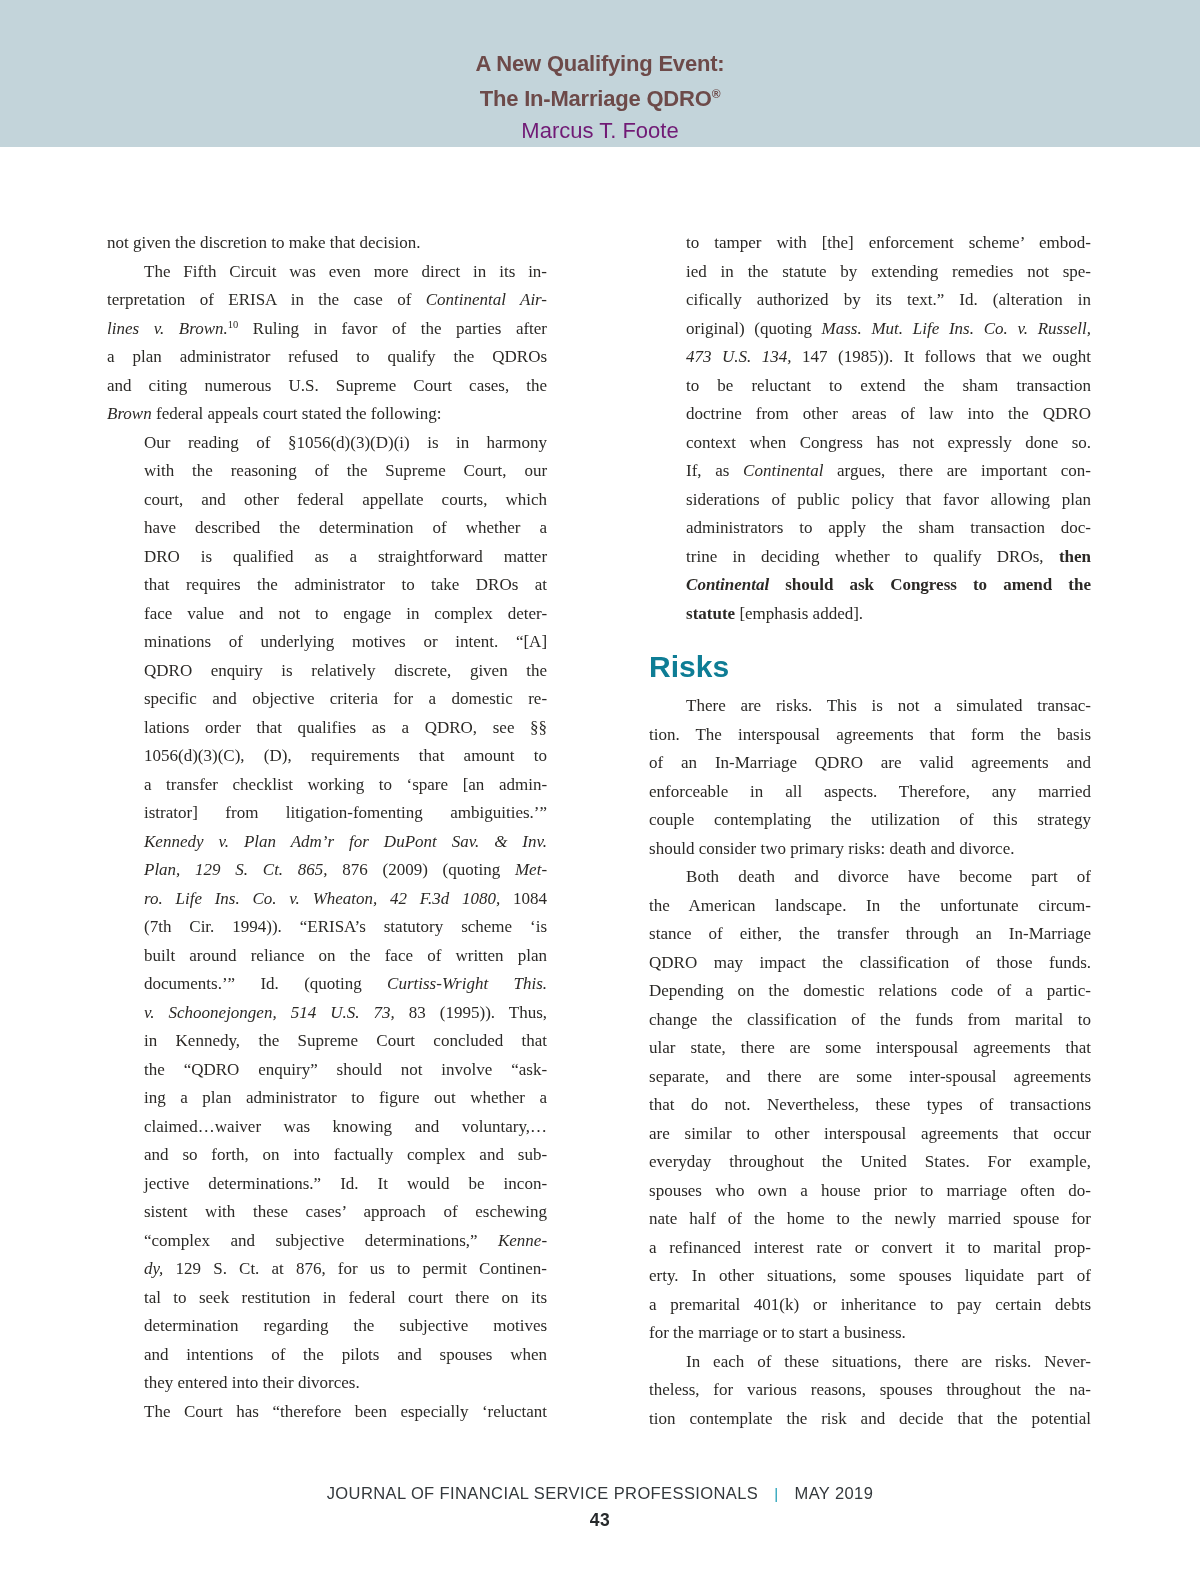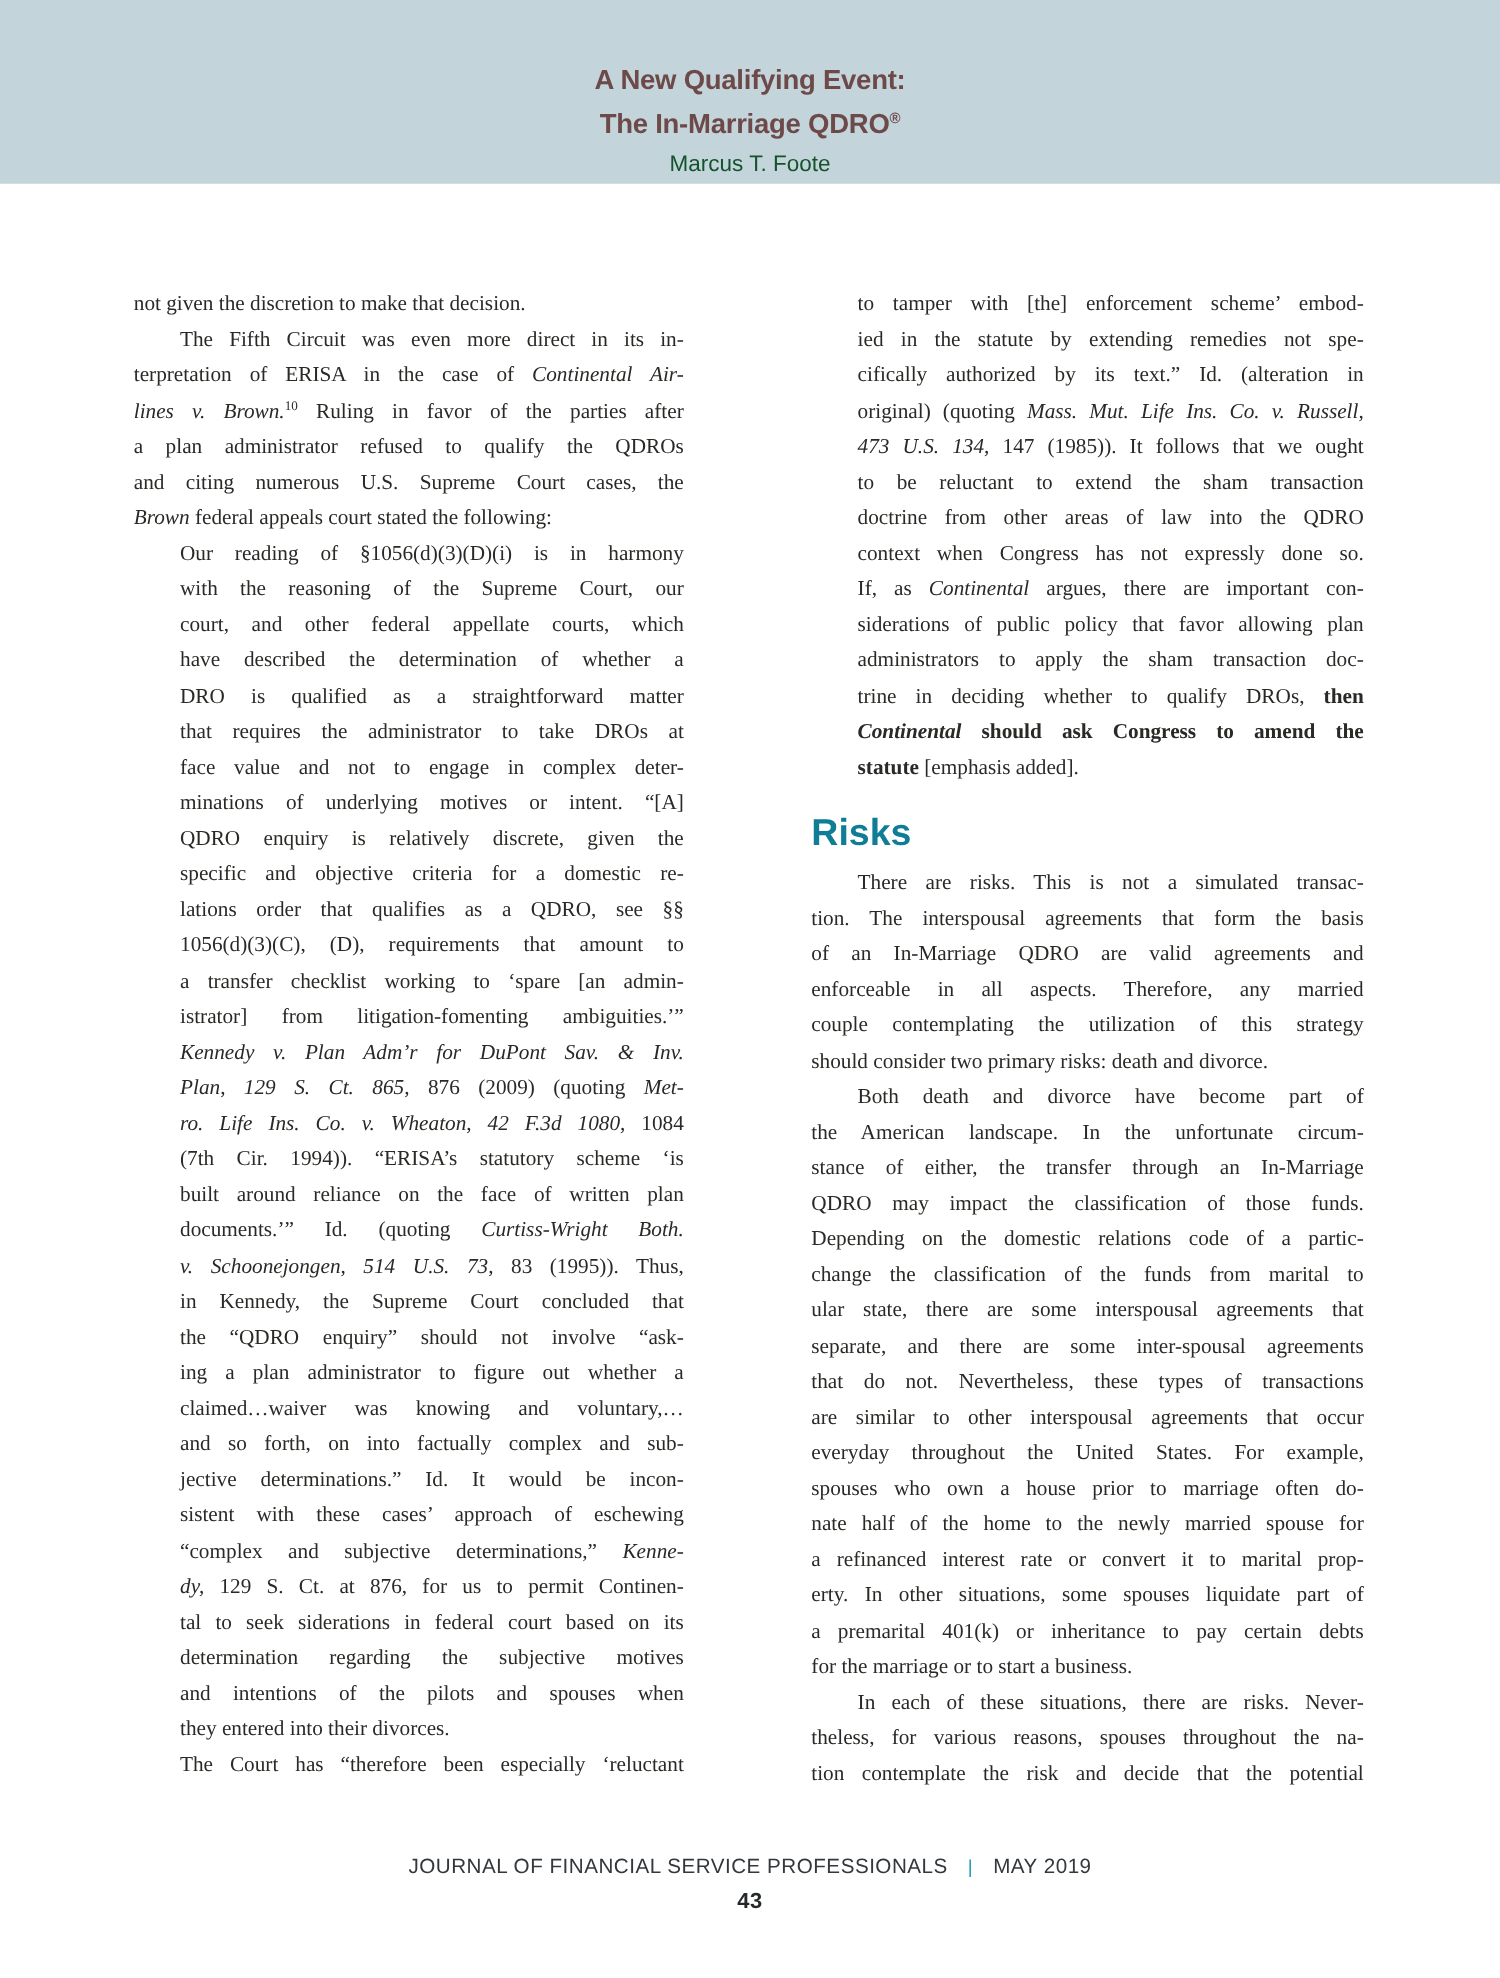--- a/index.html
+++ b/index.html
@@ -3,21 +3,21 @@
 <meta charset="utf-8">
 <style>
   html,body{margin:0;padding:0;background:#ffffff;}
   .page{position:relative;width:1200px;height:1582px;background:#ffffff;overflow:hidden;
         font-family:"Liberation Serif",serif;color:#2b2926;}
   
   .header-band{width:1200px;height:147px;background:#c3d4da;text-align:center;box-sizing:border-box;padding-top:49px;}
   .article-title{font-family:"Liberation Sans",sans-serif;font-weight:bold;font-size:22px;line-height:30px;
                  color:#6d4a49;letter-spacing:-0.2px;}
   .article-title sup{font-size:12px;vertical-align:8px;}
-  .author{font-family:"Liberation Sans",sans-serif;font-size:18px;line-height:22px;color:#14532d;margin-top:6px;}
+  .author{font-family:"Liberation Sans",sans-serif;font-size:22px;line-height:22px;color:#701a75;margin-top:6px;}
   
   .columns{display:flex;box-sizing:border-box;width:1200px;padding:0 109px 0 107px;gap:102px;margin-top:82px;
            font-size:17px;line-height:28.5px;}
   .col{flex:1 1 0;}
   .col-left{flex-basis:458px;}
   .col-right{flex-basis:460px;}
   .block{margin:0;}
   .line{text-align:justify;text-align-last:justify;}
   .line.last{text-align-last:left;}
   .line.ind{text-indent:37px;}
@@ -74,32 +74,32 @@
           <div class="line"><span>specific and objective criteria for a domestic re-</span></div>
           <div class="line"><span>lations order that qualifies as a QDRO, see §§</span></div>
           <div class="line"><span>1056(d)(3)(C), (D), requirements that amount to</span></div>
           <div class="line"><span>a transfer checklist working to ‘spare [an admin-</span></div>
           <div class="line"><span>istrator] from litigation-fomenting ambiguities.’”</span></div>
           <div class="line"><em>Kennedy v. Plan Adm’r for DuPont Sav. &amp; Inv.</em></div>
           <div class="line"><em>Plan, 129 S. Ct. 865,</em><span> 876 (2009) (quoting </span><em>Met-</em></div>
           <div class="line"><em>ro. Life Ins. Co. v. Wheaton, 42 F.3d 1080,</em><span> 1084</span></div>
           <div class="line"><span>(7th Cir. 1994)). “ERISA’s statutory scheme ‘is</span></div>
           <div class="line"><span>built around reliance on the face of written plan</span></div>
-          <div class="line"><span>documents.’” Id. (quoting </span><em>Curtiss-Wright Both.</em></div>
+          <div class="line"><span>documents.’” Id. (quoting </span><em>Curtiss-Wright This.</em></div>
           <div class="line"><em>v. Schoonejongen, 514 U.S. 73,</em><span> 83 (1995)). Thus,</span></div>
           <div class="line"><span>in Kennedy, the Supreme Court concluded that</span></div>
           <div class="line"><span>the “QDRO enquiry” should not involve “ask-</span></div>
           <div class="line"><span>ing a plan administrator to figure out whether a</span></div>
           <div class="line"><span>claimed…waiver was knowing and voluntary,…</span></div>
           <div class="line"><span>and so forth, on into factually complex and sub-</span></div>
           <div class="line"><span>jective determinations.” Id. It would be incon-</span></div>
           <div class="line"><span>sistent with these cases’ approach of eschewing</span></div>
           <div class="line"><span>“complex and subjective determinations,” </span><em>Kenne-</em></div>
           <div class="line"><em>dy,</em><span> 129 S. Ct. at 876, for us to permit Continen-</span></div>
-          <div class="line"><span>tal to seek siderations in federal court based on its</span></div>
+          <div class="line"><span>tal to seek restitution in federal court there on its</span></div>
           <div class="line"><span>determination regarding the subjective motives</span></div>
           <div class="line"><span>and intentions of the pilots and spouses when</span></div>
           <div class="line last"><span>they entered into their divorces.</span></div>
         </div>
         <div class="block para">
           <div class="line ind"><span>The Court has “therefore been especially ‘reluctant</span></div>
         </div>
       </div>
     <div class="col col-right">
         <div class="block quote">

